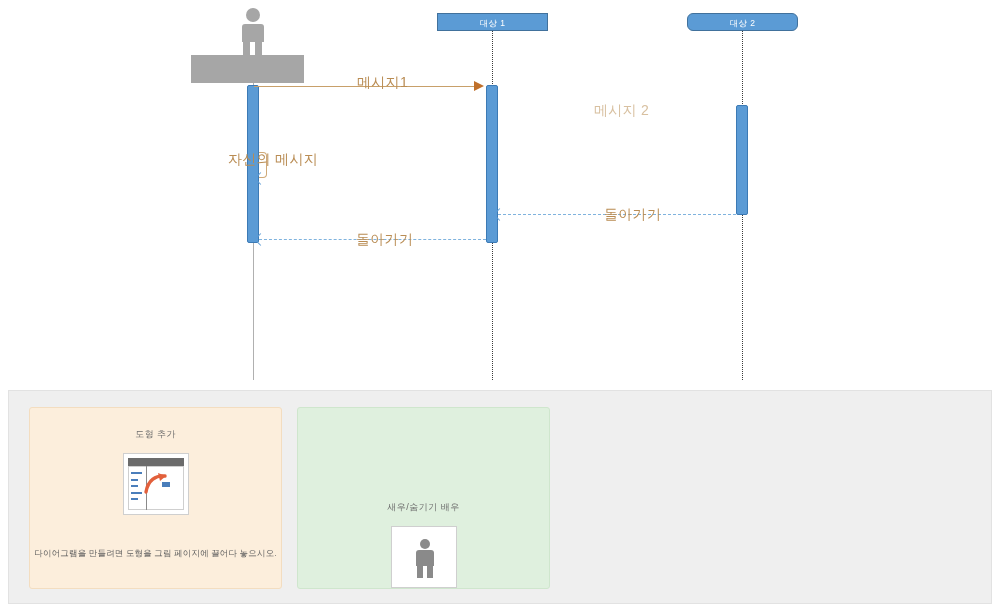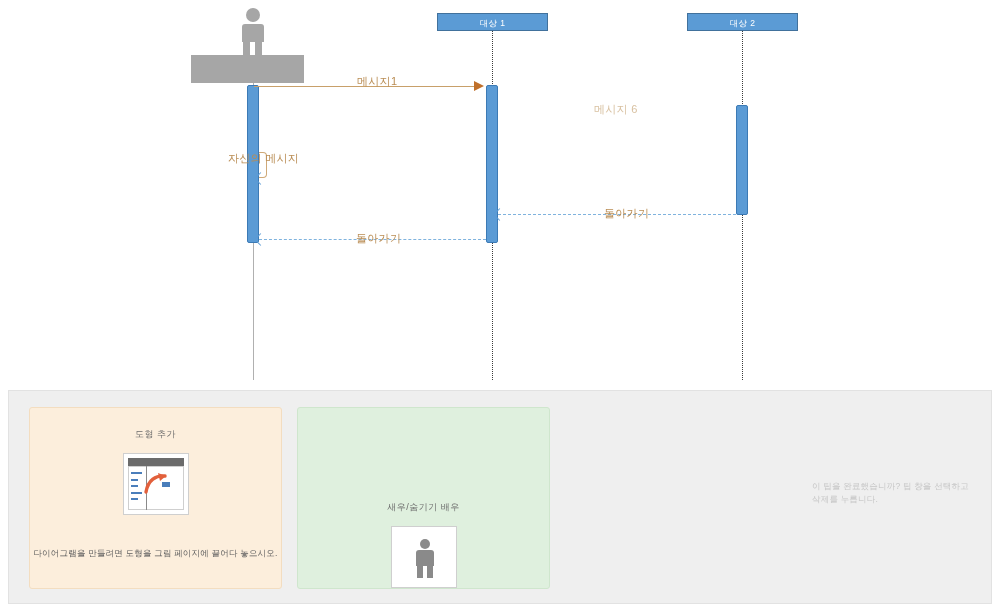--- a/index.html
+++ b/index.html
@@ -109,21 +109,21 @@
   }
   .arrow-open-left {
     position: absolute;
     width: 8px; height: 8px;
     border-left: 1.4px solid #5b9bd5;
     border-bottom: 1.4px solid #5b9bd5;
     transform: rotate(45deg);
   }
   .msg-label {
     position: absolute;
-    font-size: 11px;
+    font-size: 14px;
     color: #b98c53;
     white-space: nowrap;
     letter-spacing: .3px;
   }
   .msg-label.faint { color: #d8c0a0; }
 
   
   .self-msg {
     position: absolute;
     box-sizing: border-box;
@@ -151,20 +151,21 @@
     height: 182px;
     border-radius: 3px;
     border: 1px solid transparent;
     display: flex;
     flex-direction: column;
     align-items: center;
   }
   .tip-card.orange {
     background: #fceedc;
     border-color: #f3ddc0;
+    font-family: Liberation Serif, serif;
   }
   .tip-card.green {
     background: #dff0de;
     border-color: #cfe6cd;
   }
   .tip-title {
     margin-top: 20px;
     font-size: 9px;
     color: #6b6b6b;
     letter-spacing: .5px;
@@ -250,31 +251,31 @@
     <div class="lifeline-solid" style="left:247px; top:83px; height:297px;"></div>
 
     <div class="activation" style="left:241px; top:85px; height:158px;"></div>
 
     <div class="lifeline-head" style="left:431px; top:13px; width:111px;">
       <span>대상 1</span>
     </div>
     <div class="lifeline-dotted" style="left:486px; top:31px; height:349px;"></div>
     <div class="activation" style="left:480px; top:85px; height:158px;"></div>
 
-    <div class="lifeline-head" style="left:681px; top:13px; width:111px;">
+    <div class="lifeline-head" style="left:681px; top:13px; width:111px;border-radius:6px;">
       <span>대상 2</span>
     </div>
     <div class="lifeline-dotted" style="left:736px; top:31px; height:349px;"></div>
     <div class="activation" style="left:730px; top:105px; height:110px;"></div>
 
     <div class="msg-line-solid" style="left:248px; top:86px; width:222px;"></div>
     <div class="arrow-solid-right" style="left:468px; top:81px;"></div>
     <div class="msg-label" style="left:351px; top:74px;">메시지1</div>
 
-    <div class="msg-label faint" style="left:588px; top:102px;">메시지 6</div>
+    <div class="msg-label faint" style="left:588px; top:102px;">메시지 2</div>
 
     <div class="self-msg" style="left:253px; top:152px; width:8px; height:26px;"></div>
     <div class="arrow-open-left" style="left:250px; top:174px; border-color:#5b9bd5;"></div>
     <div class="msg-label" style="left:222px; top:151px;">자신의 메시지</div>
 
     <div class="msg-line-dashed" style="left:492px; top:214px; width:238px;"></div>
     <div class="arrow-open-left" style="left:489px; top:210px;"></div>
     <div class="msg-label" style="left:598px; top:206px;">돌아가기</div>
 
     <div class="msg-line-dashed" style="left:253px; top:239px; width:227px;"></div>
@@ -311,15 +312,14 @@
         <div class="ic-head"></div>
         <div class="ic-body"></div>
         <div class="ic-legL"></div>
         <div class="ic-legR"></div>
       </div>
     </div>
 
 
   </div>
 
-  <div id="tip-note">이 팁을 완료했습니까? 팁 창을 선택하고 삭제를 누릅니다.</div>
 
 </div>
 
 </body></html>

